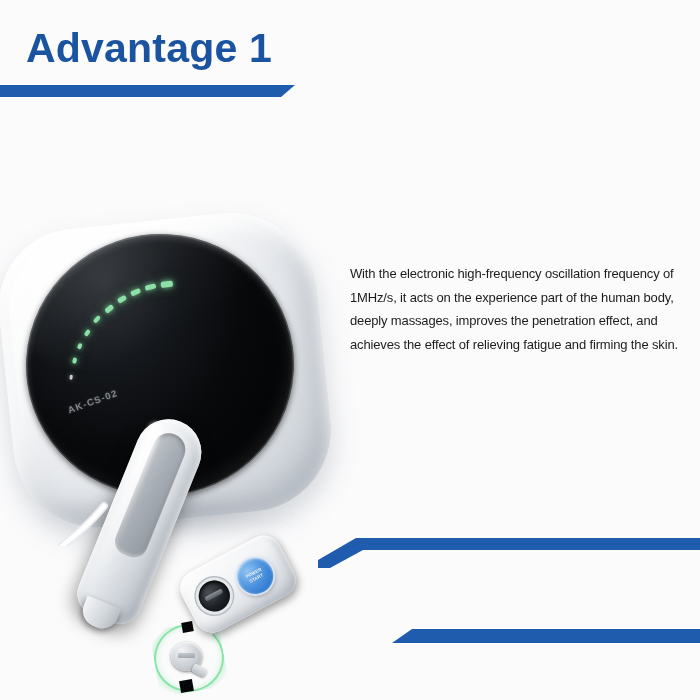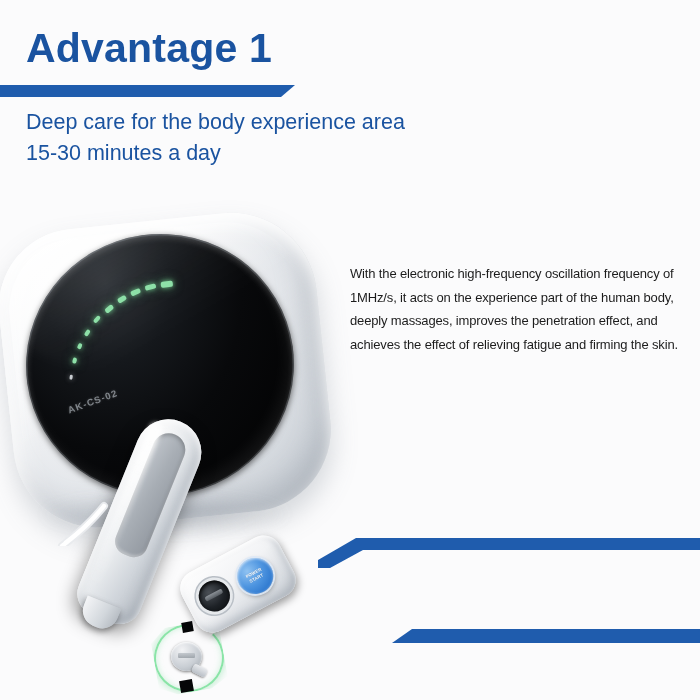--- a/index.html
+++ b/index.html
@@ -223,22 +223,20 @@
 </style>
 </head>
 <body>
 
 <div class="stage">
 
   <div class="headline">Advantage 1</div>
 
   <div class="rule"></div>
 
-  <div class="sub">Deep care for the body experience area
-15-30 minutes a day</div>
 
   <div class="copy">With the electronic high-frequency oscillation frequency of 1MHz/s, it acts on the experience part of the human body, deeply massages, improves the penetration effect, and achieves the effect of relieving fatigue and firming the skin.</div>
 
   <div class="product">
 
     <div class="shadow"></div>
     <div class="shell"></div>
     <div class="shell-rim"></div>
     <div class="ground"></div>
 

